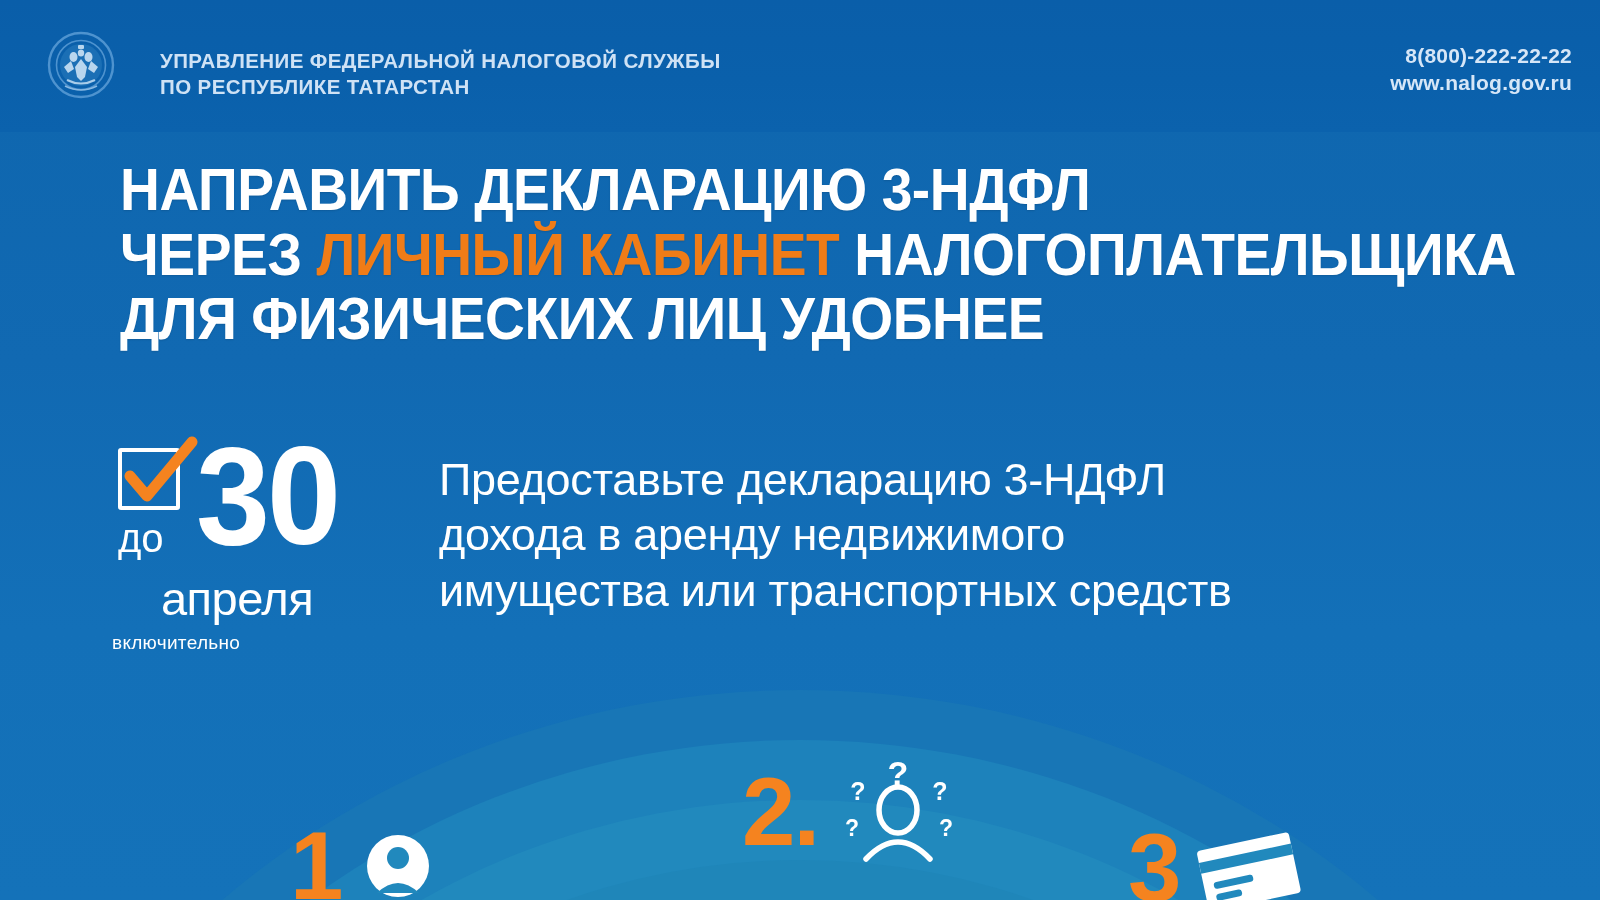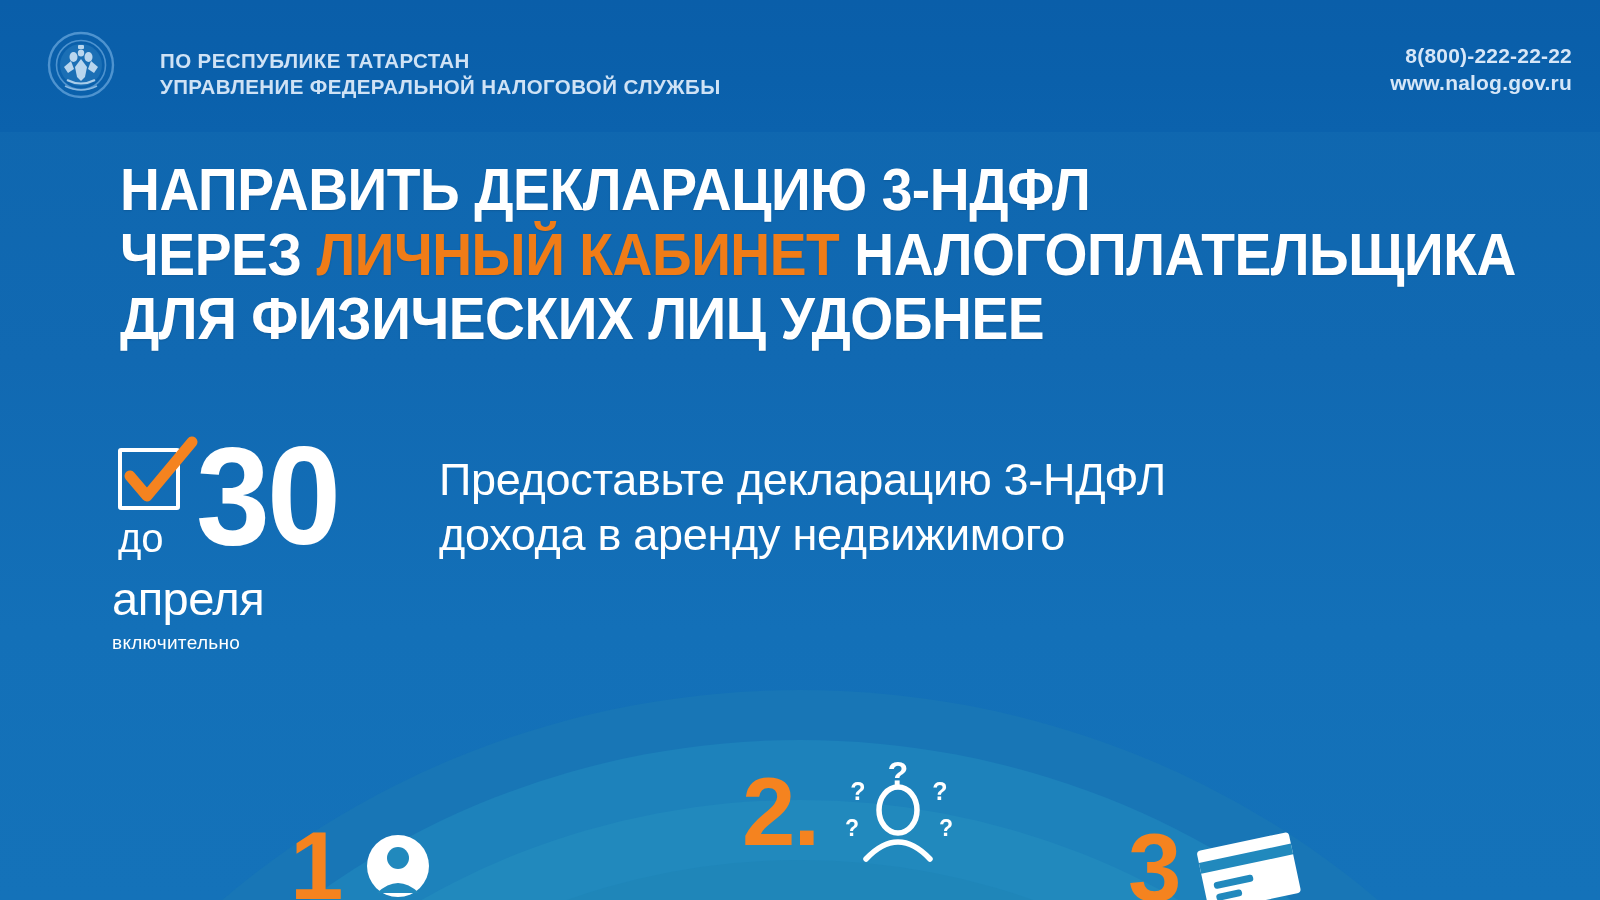--- a/index.html
+++ b/index.html
@@ -144,20 +144,21 @@
     letter-spacing: -3px;
     transform: scaleX(0.95);
     transform-origin: left top;
   }
   .month {
     margin-top: 10px;
     font-size: 47px;
     line-height: 1;
     letter-spacing: -0.5px;
     font-weight: normal;
+    text-align: center;
   }
   .inclusive {
     margin-top: 10px;
     font-size: 19px;
     letter-spacing: 0.3px;
     font-weight: normal;
   }
 
   
   .body-text {
@@ -228,22 +229,22 @@
       <path d="M34 28 L40 36 L38 46 L34 50 L30 46 L28 36 Z"></path>
       <path d="M24 30 L17 36 L21 42 L27 38 Z"></path>
       <path d="M44 30 L51 36 L47 42 L41 38 Z"></path>
       <rect x="31" y="14" width="6" height="4" rx="1"></rect>
     </g>
     <path d="M20 49 q14 7 28 0" fill="none" stroke="#a9cdea" stroke-width="2.2"></path>
     <path d="M18 55 q16 8 32 0" fill="none" stroke="#89b9e2" stroke-width="1.6"></path>
   </svg>
 
   <div class="header-org">
+    <div>УПРАВЛЕНИЕ ФЕДЕРАЛЬНОЙ НАЛОГОВОЙ СЛУЖБЫ</div>
     <div>ПО РЕСПУБЛИКЕ ТАТАРСТАН</div>
-    <div>УПРАВЛЕНИЕ ФЕДЕРАЛЬНОЙ НАЛОГОВОЙ СЛУЖБЫ</div>
   </div>
 
   <div class="header-contact">
     <div>8(800)-222-22-22</div>
     <div>www.nalog.gov.ru</div>
   </div>
 
   <div class="headline">
     <span class="hl-line">НАПРАВИТЬ ДЕКЛАРАЦИЮ 3-НДФЛ</span>
     <span class="hl-line"><span>ЧЕРЕЗ </span><span class="accent">ЛИЧНЫЙ КАБИНЕТ</span><span> НАЛОГОПЛАТЕЛЬЩИКА</span></span>
@@ -261,20 +262,21 @@
       <div class="do-label">до</div>
       <div class="big-number">30</div>
     </div>
     <div class="month">апреля</div>
     <div class="inclusive">включительно</div>
   </div>
 
   <div class="body-text">
     <span class="bt-line">Предоставьте декларацию 3-НДФЛ</span>
     <span class="bt-line">дохода в аренду недвижимого</span>
+    <span class="bt-line">имущества или транспортных средств</span>
   </div>
 
   <div class="step step-1">
     <span class="step-num">1</span>
     <svg class="step-icon" width="86" height="86" viewBox="0 0 86 86">
       <circle cx="43" cy="43" r="31" fill="#ffffff"></circle>
       <circle cx="43" cy="35" r="11" fill="#2189bd"></circle>
       <path d="M22 70 q21 -20 42 0 z" fill="#2189bd"></path>
     </svg>
   </div>

